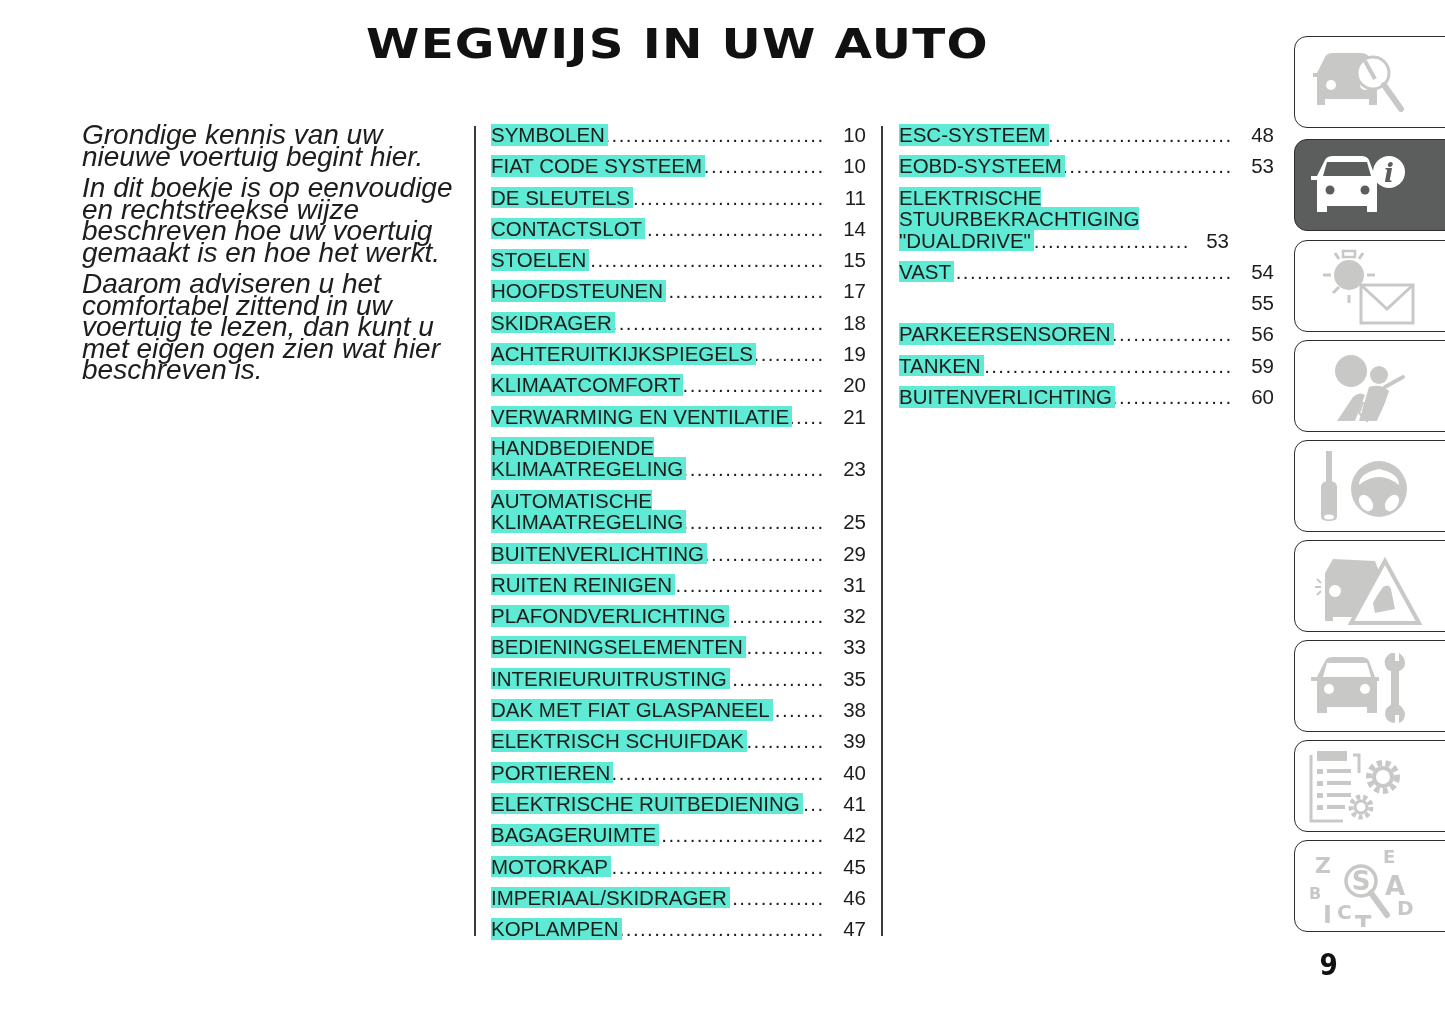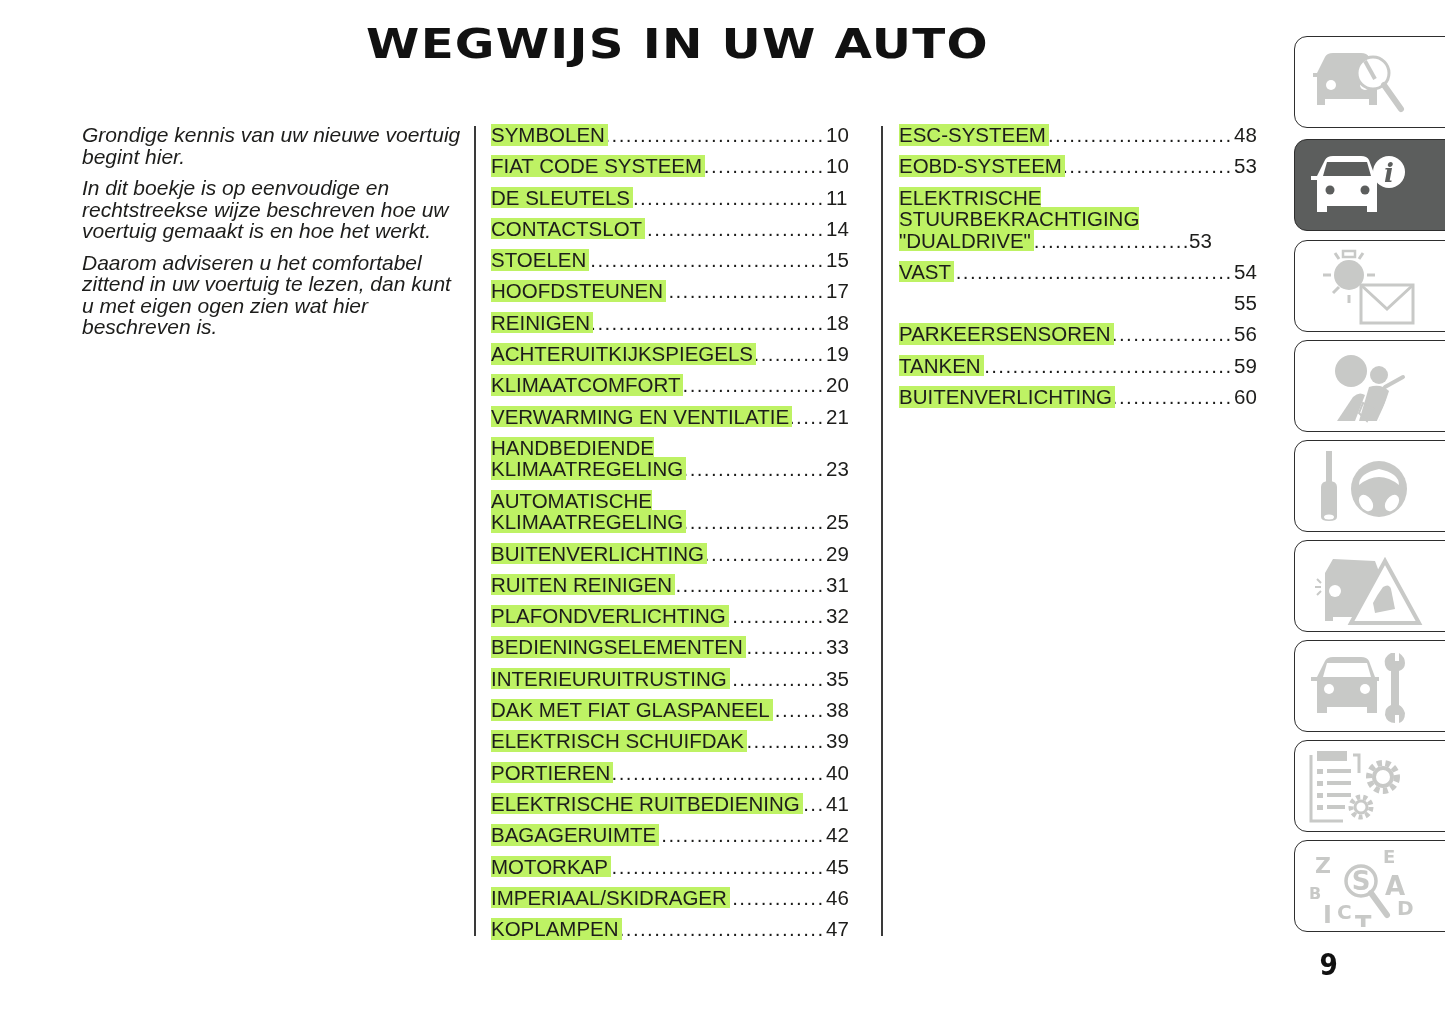--- a/index.html
+++ b/index.html
@@ -1,26 +1,26 @@
 <!DOCTYPE html>
 <html><head>
 <meta charset="utf-8">
 <style>
   html,body{margin:0;padding:0;background:#ffffff;}
   body{width:1445px;height:1018px;position:relative;overflow:hidden;font-family:"Liberation Sans","DejaVu Sans",sans-serif;color:#1d1d1b;}
   .title{position:absolute;left:0;top:20px;width:1355px;text-align:center;font-family:"DejaVu Sans","Liberation Sans",sans-serif;font-weight:bold;font-size:41px;letter-spacing:1px;color:#111;transform:scaleX(1.18);transform-origin:678px 0;}
-  .intro{position:absolute;left:82px;top:124px;width:385px;font-style:italic;font-size:21px;line-height:21.5px;color:#1d1d1b;}
+  .intro{position:absolute;left:82px;top:124px;width:385px;font-style:italic;font-size:28px;line-height:21.5px;color:#1d1d1b;}
   .intro p{margin:0 0 10px 0;}
   .divider{position:absolute;width:1.5px;background:#3a3a3a;}
   .toc{position:absolute;list-style:none;margin:0;padding:0;font-size:20.5px;color:#1d1d1b;}
   .toc li{display:flex;align-items:flex-end;line-height:21.5px;margin-bottom:9.8px;}
   .toc .lbl{flex:1;position:relative;overflow:hidden;white-space:normal;}
-  .toc .lbl .txt{background:#bef264;padding-right:3px;position:relative;z-index:1;}
+  .toc .lbl .txt{background:#5eead4;padding-right:3px;position:relative;z-index:1;}
   .toc .lbl .dots{position:absolute;right:0;bottom:0;white-space:nowrap;overflow:hidden;letter-spacing:1.4px;color:#1d1d1b;z-index:0;width:100%;text-align:right;}
-  .toc .num{width:40px;flex:none;}
+  .toc .num{width:40px;text-align:right;flex:none;}
   .tab{position:absolute;left:1294px;width:170px;height:92px;border:1.6px solid #2e2e2e;border-radius:13px;background:#fff;box-sizing:border-box;}
   .tab.active{background:#5c5e5d;}
   .tab svg{position:absolute;left:8px;top:6px;}
   .pagenum{position:absolute;left:1318px;top:946px;font-family:"DejaVu Sans",sans-serif;font-weight:bold;font-size:31px;color:#111;transform:scaleX(0.85);}
 </style>
 </head>
 <body>
 
 <div class="title">WEGWIJS IN UW AUTO</div>
 
@@ -52,21 +52,21 @@
     </li>
     <li>
       <span class="lbl"><span class="dots">........................................................................................</span><span class="txt">STOELEN</span></span>
       <span class="num">15</span>
     </li>
     <li>
       <span class="lbl"><span class="dots">........................................................................................</span><span class="txt">HOOFDSTEUNEN</span></span>
       <span class="num">17</span>
     </li>
     <li>
-      <span class="lbl"><span class="dots">........................................................................................</span><span class="txt">REINIGEN</span></span>
+      <span class="lbl"><span class="dots">........................................................................................</span><span class="txt">SKIDRAGER</span></span>
       <span class="num">18</span>
     </li>
     <li>
       <span class="lbl"><span class="dots">........................................................................................</span><span class="txt">ACHTERUITKIJKSPIEGELS</span></span>
       <span class="num">19</span>
     </li>
     <li>
       <span class="lbl"><span class="dots">........................................................................................</span><span class="txt">KLIMAATCOMFORT</span></span>
       <span class="num">20</span>
     </li>

